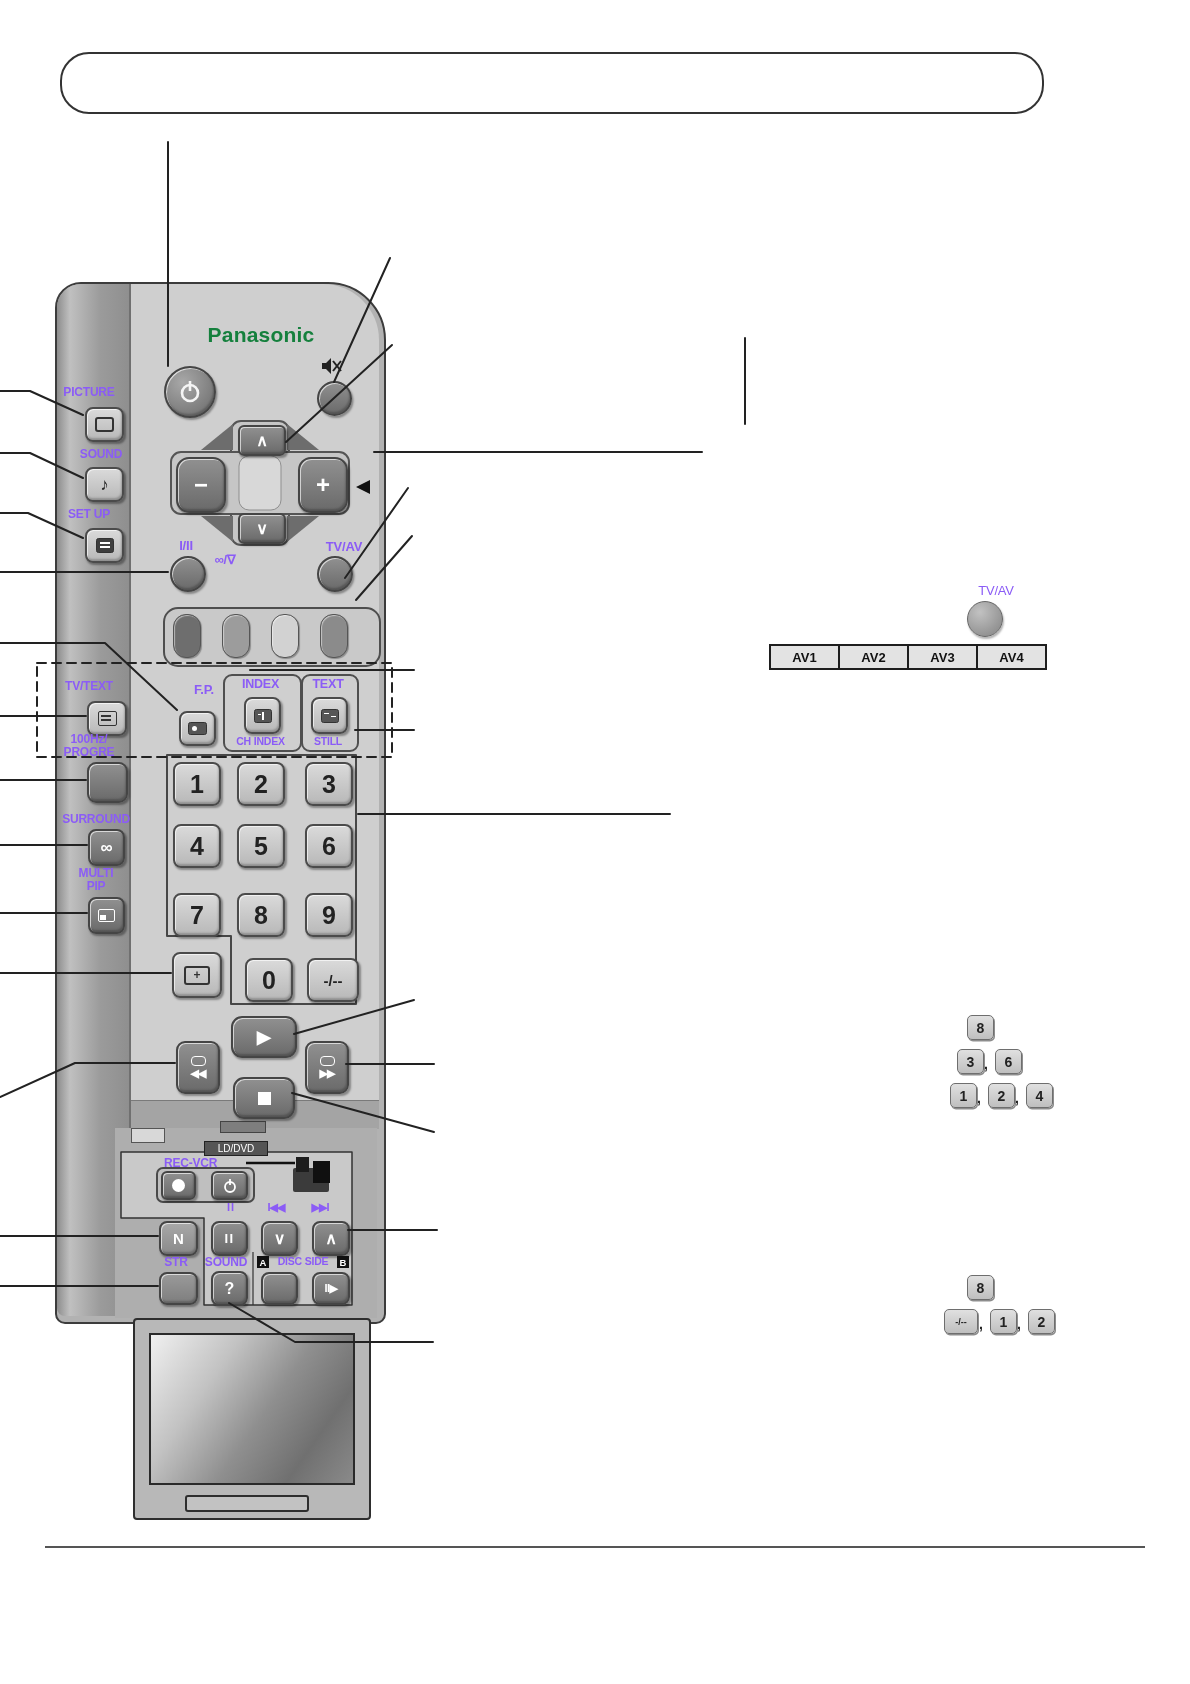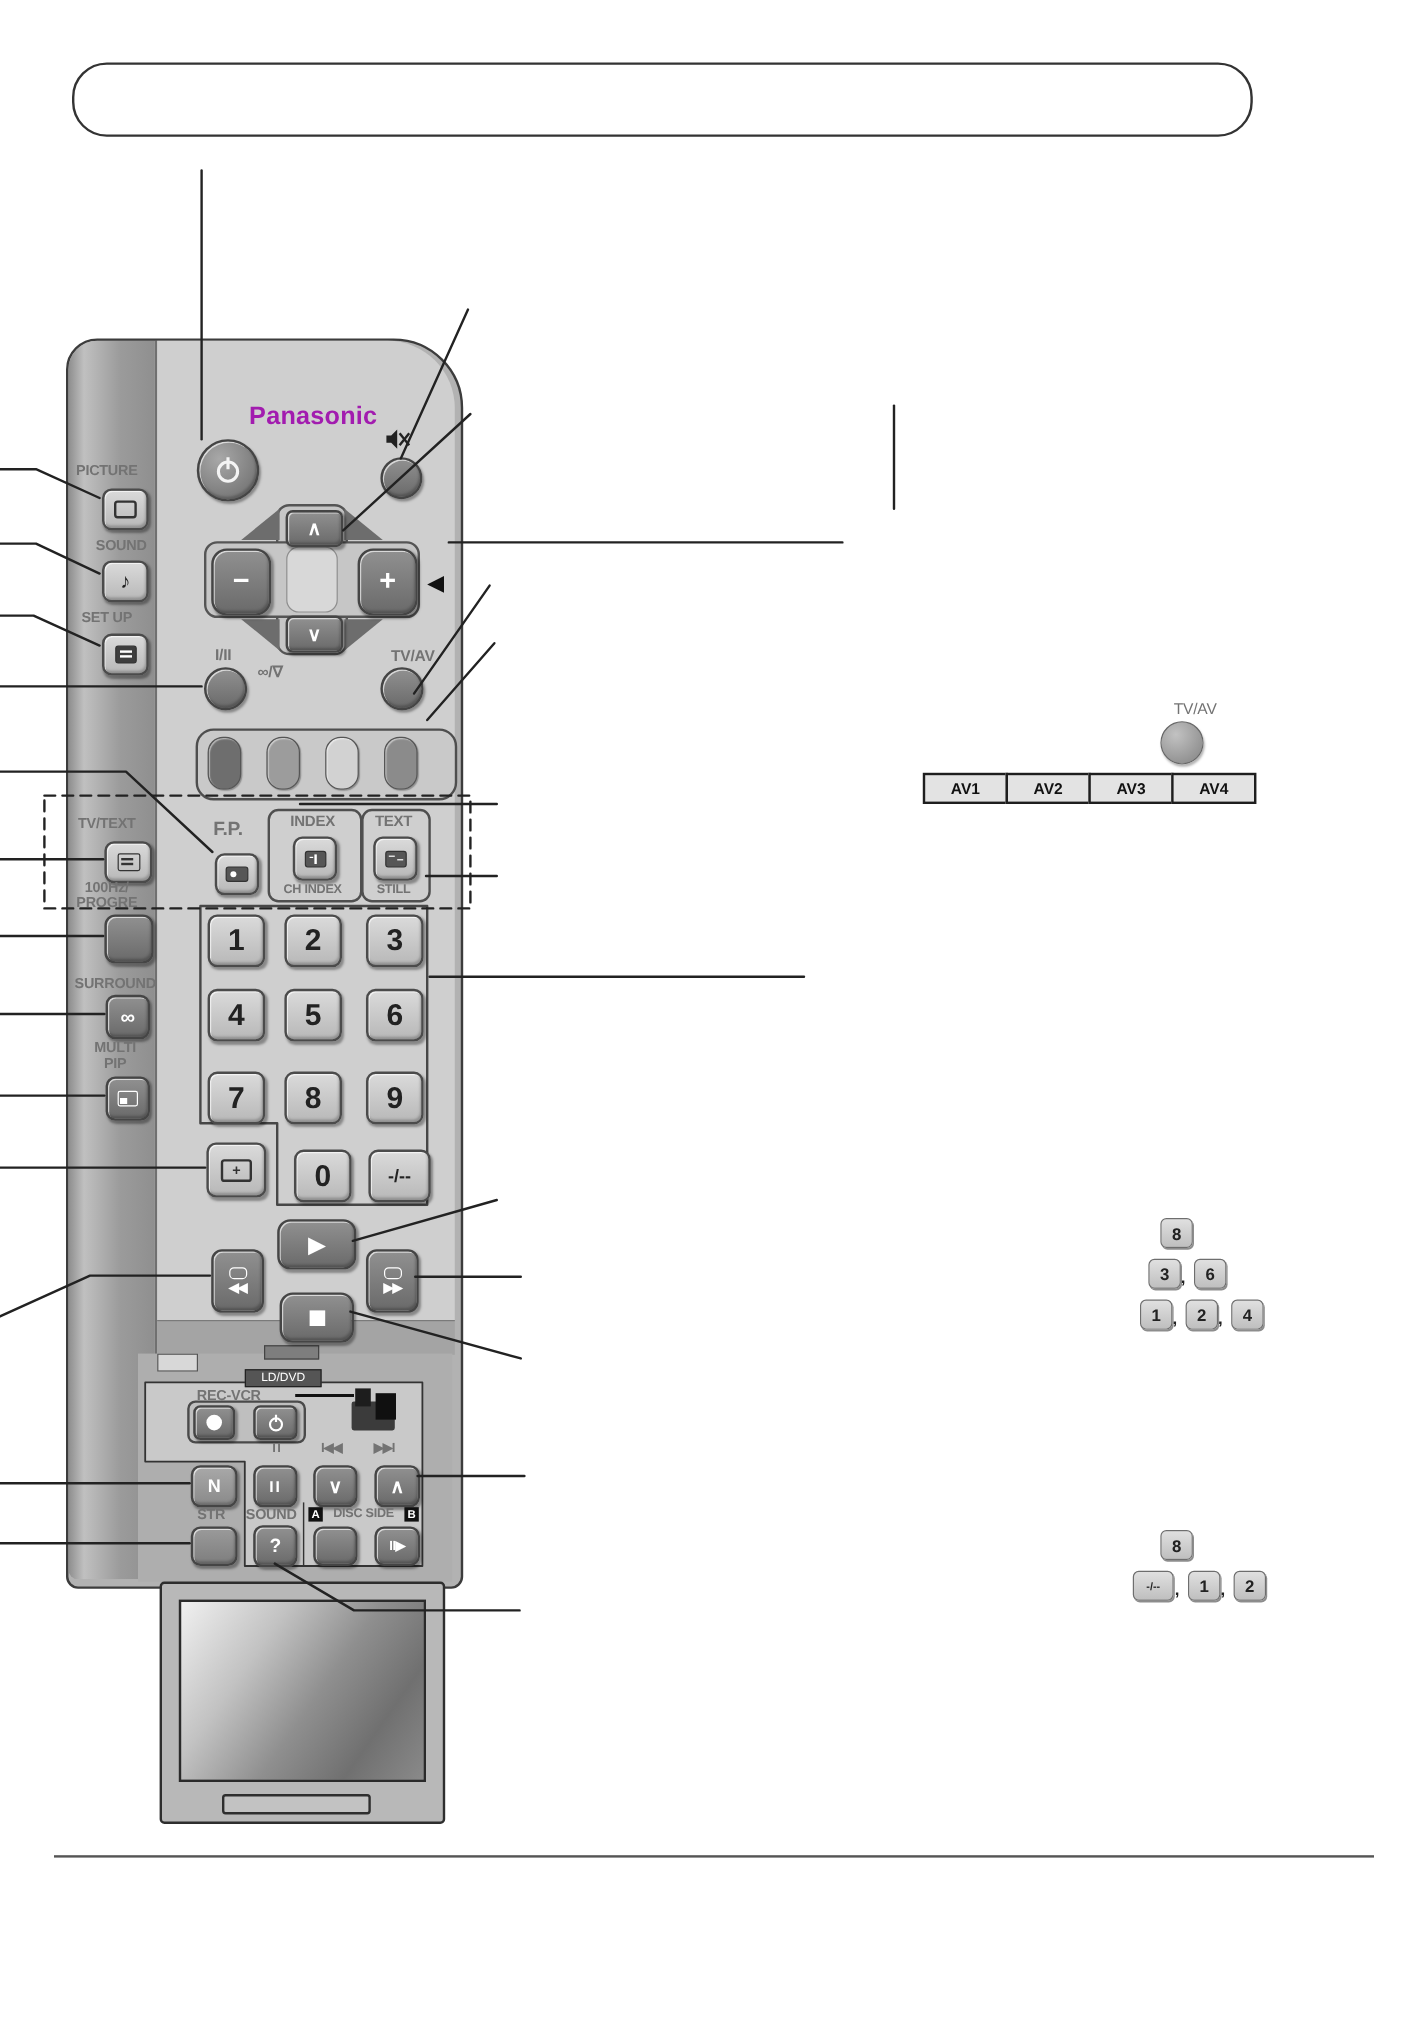--- a/index.html
+++ b/index.html
@@ -1,19 +1,19 @@
 <!DOCTYPE html>
 <html><head>
 <meta charset="utf-8">
 <style>
   html,body{margin:0;padding:0;background:#fff;font-family:"Liberation Sans",sans-serif;}
   #page{position:relative;width:1190px;height:1684px;background:#fff;overflow:hidden;}
   .abs{position:absolute;}
   svg.overlay{position:absolute;left:0;top:0;pointer-events:none;}
-  .lbl{position:absolute;font-weight:bold;color:#737373;text-align:center;line-height:1.08;letter-spacing:-.2px;}
+  .lbl{position:absolute;font-weight:bold;color:#8b5cf6;text-align:center;line-height:1.08;letter-spacing:-.2px;}
   .btn{position:absolute;border:2px solid #4b4b4b;border-radius:8px;
        background:linear-gradient(180deg,#dadada,#b8b8b8);
        box-shadow:inset 1px 1px 0 rgba(255,255,255,.65), inset -1px -2px 2px rgba(0,0,0,.22), 1.5px 2px 2px rgba(0,0,0,.35);
        display:flex;align-items:center;justify-content:center;color:#222;font-weight:bold;}
   .btn.dark{background:linear-gradient(180deg,#909090,#6a6a6a);color:#fff;border-color:#454545;}
   .circ{border-radius:50% !important;}
   .digit{font-size:25px;}
   .skey{position:absolute;width:25px;height:23px;border:1.5px solid #6e6e6e;border-radius:5px;
         background:linear-gradient(180deg,#e0e0e0,#bfbfbf);box-shadow:1px 1.5px 0 #8d8d8d;
         display:flex;align-items:center;justify-content:center;font-weight:bold;font-size:14px;color:#222;}
@@ -58,21 +58,21 @@
     <polygon points="287,450 319,450 287,424" fill="#6d6d6d"></polygon>
     <polygon points="233,516 201,516 233,542" fill="#6d6d6d"></polygon>
     <polygon points="287,516 319,516 287,542" fill="#6d6d6d"></polygon>
     <rect x="239" y="456" width="42" height="54" rx="10" fill="#d8d8d8" stroke="#8f8f8f" stroke-width="1"></rect>
     <path d="M167,755 H356 V1004 H231 V936 H167 Z" fill="none" stroke="#474747" stroke-width="2" stroke-linejoin="round"></path>
     <path d="M121,1152 H352 V1305 H204 V1218 H121 Z" fill="#c9c9c9" stroke="#333" stroke-width="1.5" stroke-linejoin="round"></path>
     <line x1="253" y1="1252" x2="253" y2="1305" stroke="#333" stroke-width="1.2"></line>
     <line x1="246" y1="1163" x2="295" y2="1163" stroke="#111" stroke-width="2.5"></line>
   </svg>
 
-  <div class="lbl" style="left:198px;top:336px;width:126px;font-size:21px;letter-spacing:.2px;color:#a21caf;">Panasonic</div>
+  <div class="lbl" style="left:198px;top:324px;width:126px;font-size:21px;letter-spacing:.2px;color:#15803d;">Panasonic</div>
 
   <div class="btn dark circ" style="left:164px;top:366px;width:48px;height:48px;background:radial-gradient(circle at 35% 30%,#a8a8a8,#787878 75%);">
     <svg width="26" height="26" viewBox="0 0 26 26">
       <circle cx="13" cy="14" r="8" fill="none" stroke="#f4f4f4" stroke-width="2.6"></circle>
       <line x1="13" y1="2" x2="13" y2="12" stroke="#f4f4f4" stroke-width="2.6"></line>
     </svg>
   </div>
   <div class="abs" style="left:321px;top:357px;">
     <svg width="22" height="18" viewBox="0 0 22 18">
       <polygon points="1,6 5,6 10,1 10,17 5,12 1,12" fill="#222"></polygon>
@@ -139,21 +139,21 @@
     <span>∞</span>
   </div>
   <div class="lbl" style="left:50px;top:867px;width:92px;font-size:12px;">MULTI</div>
   <div class="lbl" style="left:50px;top:880px;width:92px;font-size:12px;">PIP</div>
   <div class="btn dark" style="left:88px;top:897px;width:33px;height:33px;border-radius:8px;">
     <div style="width:15px;height:11px;border:1.5px solid #fff;border-radius:2px;position:relative;">
       <span style="position:absolute;left:1px;bottom:1px;width:6px;height:5px;background:#fff;"></span>
     </div>
   </div>
 
-  <div class="lbl" style="left:170px;top:683px;width:40px;font-size:16px;">F.P.</div>
+  <div class="lbl" style="left:184px;top:683px;width:40px;font-size:13px;">F.P.</div>
   <div class="btn" style="left:179px;top:711px;width:33px;height:31px;">
     <div class="mini-ic" style="width:17px;height:11px;">
       <span style="position:absolute;left:3px;top:3px;width:5px;height:5px;border-radius:50%;background:#fff;"></span>
     </div>
   </div>
 
   <div class="abs" style="left:223px;top:674px;width:75px;height:74px;border:2px solid #4f4f4f;border-radius:9px;"></div>
   <div class="lbl" style="left:223px;top:678px;width:75px;font-size:12.5px;">INDEX</div>
   <div class="btn" style="left:244px;top:697px;width:33px;height:33px;">
     <div class="mini-ic" style="width:16px;height:12px;">

